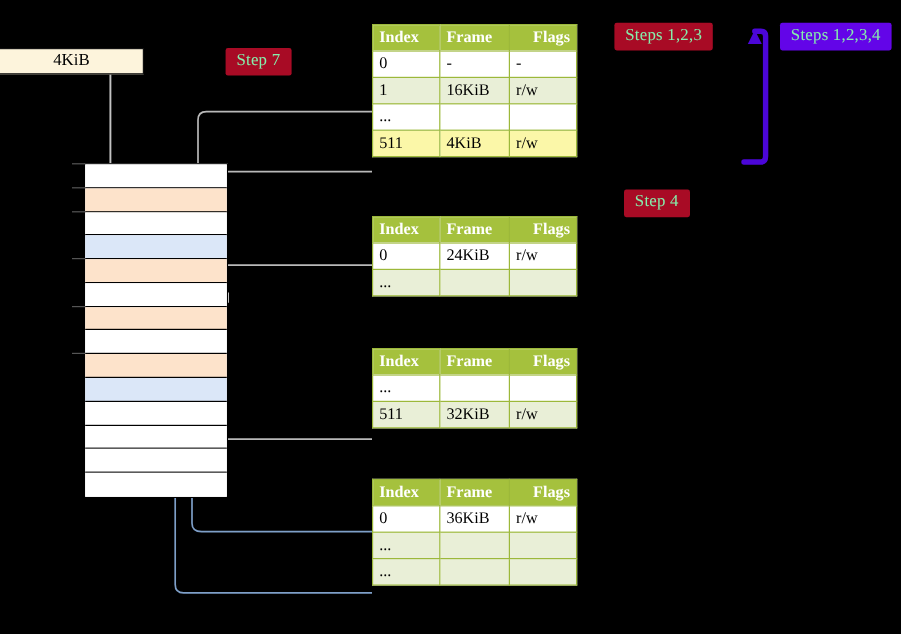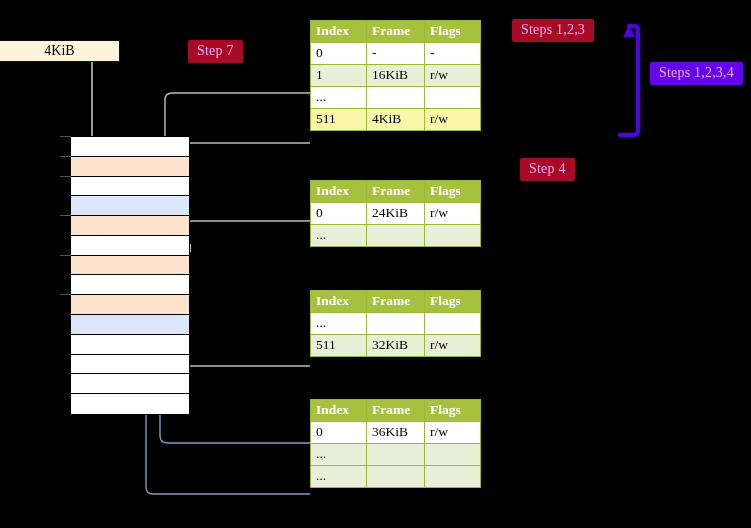--- a/index.html
+++ b/index.html
@@ -34,27 +34,27 @@
     pointer-events: none;
   }
 
   
   .badge {
     position: absolute;
     font-family: "Liberation Serif", "DejaVu Serif", serif;
     font-size: 14px;
     line-height: 1;
     padding: 4px 9px 5px 9px;
-    color: #f0abfc;
+    color: #86efac;
     white-space: nowrap;
     border-radius: 2px;
     letter-spacing: 0.2px;
   }
   .badge.crimson { background: #a80b25; }
-  .badge.violet  { background: #6305e8; margin-top: 43px; }
+  .badge.violet  { background: #6305e8; }
 
   #badge-step0      { left: 188px; top: 40px; }
   #badge-steps123   { left: 512px; top: 19px; }
   #badge-steps1234  { left: 650px; top: 19px; }
   #badge-step4      { left: 520px; top: 158px; }
 
   
   #box-4kib {
     position: absolute;
     left: 0px;
@@ -128,21 +128,21 @@
     background: #a5c13d;
     color: #ffffff;
     font-weight: bold;
     font-family: "Liberation Serif", "DejaVu Serif", serif;
   }
   .ptable td.c-idx   { width: 56px; }
   .ptable td.c-frm   { width: 58px; }
   .ptable td.c-flg   { width: 56px; }
   .ptable th.c-idx   { width: 56px; }
   .ptable th.c-frm   { width: 58px; }
-  .ptable th.c-flg   { width: 56px; }
+  .ptable th.c-flg   { width: 56px; text-align: right; }
   tr.row-white td { background: #ffffff; }
   tr.row-tint  td { background: #e9efd7; }
   td.hl { background: #fbf7a8 !important; }
 
   #ptable-1 { left: 310px; top: 20px; }
   #ptable-2 { left: 310px; top: 180px; }
   #ptable-3 { left: 310px; top: 290px; }
   #ptable-4 { left: 310px; top: 399px; }
 
 </style>

